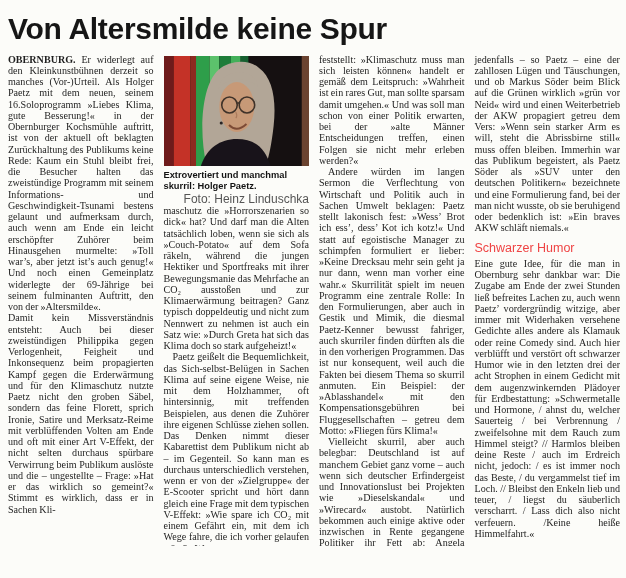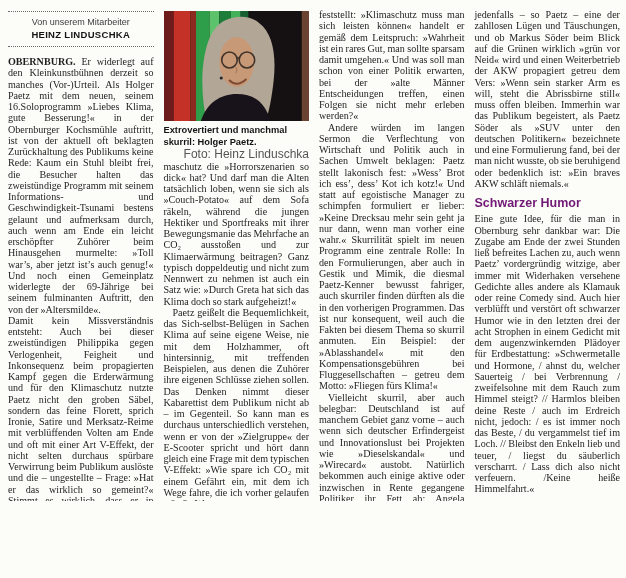--- a/index.html
+++ b/index.html
@@ -26,45 +26,42 @@
   .byline-prefix { font-size:9px; color:#3c3c3c; margin-bottom:2px; }
   .byline-author { font-size:9.5px; font-weight:700; letter-spacing:0.3px; color:#141414; }
   p.body {
     margin:0; font-family:"Liberation Serif", serif;
     font-size:10.1px; line-height:11.25px; text-align:justify;
     color:#1e1e1e; hyphens:auto; -webkit-hyphens:auto; word-spacing:-0.3px;
   }
   p.body.indent { text-indent:9px; }
   .dateline { font-weight:700; }
   h3.sec {
-    font-family:"Liberation Sans", sans-serif; font-weight:700;
-    font-size:12.5px; line-height:1.15; margin:7px 0 3px 0; color:#701a75;
+    font-family:"Liberation Sans", sans-serif; font-weight:400;
+    font-size:12.5px; line-height:1.15; margin:7px 0 3px 0; color:#ef4444;
   }
   figure.photo { margin:2px 0 0 0; }
   figure.photo svg { display:block; width:100%; height:110px; }
   .caption {
     font-family:"Liberation Sans", sans-serif; font-weight:700;
     font-size:9.3px; line-height:11.5px; margin:4px 0 7px 0; color:#141414;
   }
   .credit { float:right; font-weight:400; font-size:12px; color:#555; padding-top:1px; }
 </style>
 </head>
 <body>
 
 <div class="page">
 
+  <h1 class="headline">Von Altersmilde keine Spur</h1>
 
 
   <div class="cols">
 
     <div class="col">
-      <div class="byline">
-        <div class="byline-prefix">Von unserem Mitarbeiter</div>
-        <div class="byline-author">HEINZ LINDUSCHKA</div>
-      </div>
       <p class="body"><b class="dateline">OBERNBURG.</b>
         <span>Er widerlegt auf den Kleinkunstbühnen derzeit so manches (Vor-)Urteil. Als Holger Paetz mit dem neuen, seinem 16.Soloprogramm »Liebes Klima, gute Besserung!« in der Obernburger Kochsmühle auftritt, ist von der aktuell oft beklagten Zurückhaltung des Publikums keine Rede: Kaum ein Stuhl bleibt frei, die Besucher halten das zweistündige Programm mit seinem Informations- und Geschwindigkeit-Tsunami bestens gelaunt und aufmerksam durch, auch wenn am Ende ein leicht erschöpfter Zuhörer beim Hinausgehen murmelte: »Toll war’s, aber jetzt ist’s auch genug!« Und noch einen Gemeinplatz widerlegte der 69-Jährige bei seinem fulminanten Auftritt, den von der »Altersmilde«.</span></p>
       <p class="body">Damit kein Missverständnis entsteht: Auch bei dieser zweistündigen Philippika gegen Verlogenheit, Feigheit und Inkonsequenz beim propagierten Kampf gegen die Erderwärmung und für den Klimaschutz nutzte Paetz nicht den groben Säbel, sondern das feine Florett, sprich Ironie, Satire und Merksatz-Reime mit verblüffenden Volten am Ende und oft mit einer Art V-Effekt, der nicht selten durchaus spürbare Verwirrung beim Publikum auslöste und die – ungestellte – Frage: »Hat er das wirklich so gemeint?« Stimmt es wirklich, dass er in Sachen Kli-</p>
     </div>
 
     <div class="col">
       <figure class="photo">
         <svg viewBox="0 0 150 110" preserveAspectRatio="none">
           <rect x="0" y="0" width="150" height="110" fill="#151011"></rect>
           <rect x="0" y="0" width="10" height="110" fill="#6e1b1b"></rect>

